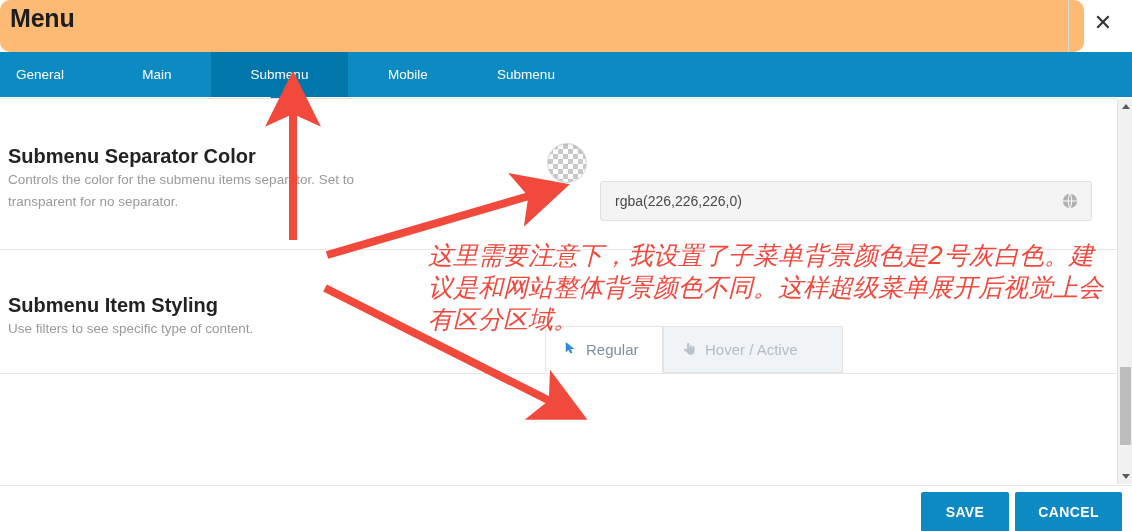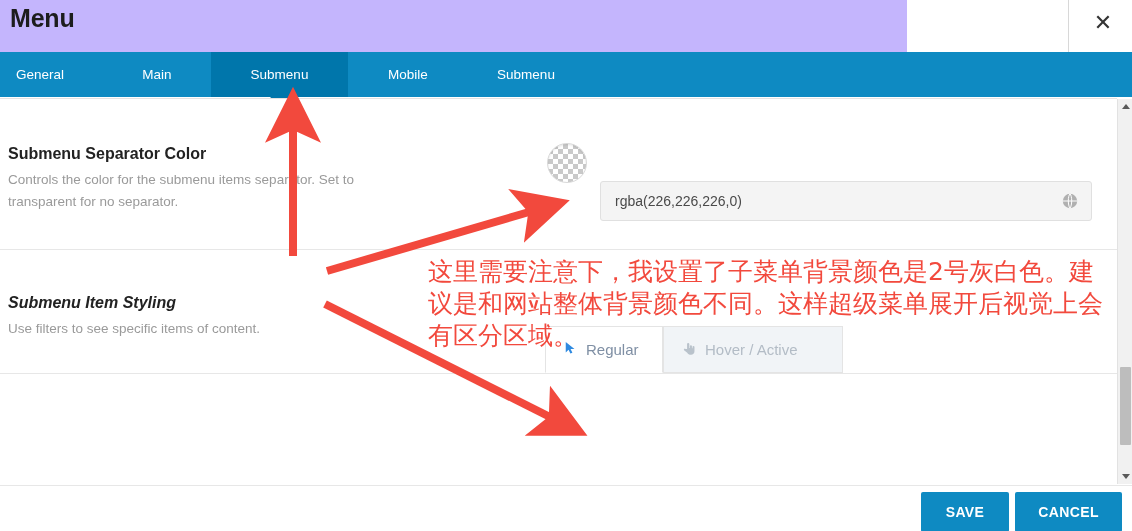--- a/index.html
+++ b/index.html
@@ -12,22 +12,23 @@
   }
   #app {
     position: relative;
     width: 1132px; height: 531px;
     background: #ffffff;
   }
 
   
   .modal-header {
     position: absolute; left: 0; top: 0;
-    width: 907px; height: 52px;
-    background: #c4b5fd;
+    width: 1084px; height: 52px;
+    background: #fdba74;
+    border-radius: 10px;
   }
   .modal-title {
     position: absolute; left: 10px; top: 4px;
     font-size: 25px; font-weight: bold; color: #1d1d1d;
     letter-spacing: -0.2px;
   }
   .header-divider {
     position: absolute; left: 1068px; top: 0;
     width: 1px; height: 52px; background: #d8d8d8;
   }
@@ -71,21 +72,21 @@
     width: 1117px; height: 385px;
     background: #ffffff;
     overflow: hidden;
   }
   .row {
     position: absolute; left: 0; width: 1117px;
     border-bottom: 1px solid #e7e7e7;
   }
   .row-label {
     position: absolute;
-    font-size: 16px; font-weight: bold; color: #222222;
+    font-size: 20px; font-weight: bold; color: #222222;
   }
   .row-desc {
     position: absolute;
     font-size: 13.5px; color: #9a9a9a; line-height: 22px;
     width: 400px;
   }
 
   
   .swatch {
     position: absolute;
@@ -193,23 +194,24 @@
     border: none; border-radius: 2px;
     font-size: 14px; font-weight: bold; letter-spacing: 0.4px;
     cursor: pointer;
     font-family: "Liberation Sans", sans-serif;
   }
   .btn-save { left: 921px; width: 88px; }
   .btn-cancel { left: 1015px; width: 107px; }
 
   
   .annot-layer {
-    position: absolute; left: 0; top: 16px;
+    position: absolute; left: 0; top: 0;
     width: 1132px; height: 415px;
     pointer-events: none;
+    font-style: italic;
   }
   .annot-text {
     position: absolute; left: 428px; top: 240px;
     width: 680px;
     font-family: "DejaVu Sans", "Liberation Sans", sans-serif;
     font-size: 25px; line-height: 32px;
     color: #f2493d;
   }
 </style>
 </head>
@@ -246,22 +248,22 @@
         <span class="field-icon-plain">
           <svg viewBox="0 0 20 20" width="18" height="18">
             <circle cx="10" cy="10" r="8" fill="#b0b0b0"></circle>
             <path d="M2 10h16M10 2c2.5 2.6 2.5 12.8 0 16M10 2C7.5 4.6 7.5 14.8 10 18" stroke="#ffffff" stroke-width="1.1" fill="none"></path>
           </svg>
         </span>
       </div>
     </div>
 
     <div class="row" style="top:151px;height:124px;">
-      <div class="row-label" style="left:8px;top:44px;font-style:italic;">Submenu Item Styling</div>
-      <div class="row-desc" style="left:8px;top:68px;">Use filters to see specific items of content.</div>
+      <div class="row-label" style="left:8px;top:44px;">Submenu Item Styling</div>
+      <div class="row-desc" style="left:8px;top:68px;">Use filters to see specific type of content.</div>
 
       <div class="subtabs" style="left:545px;top:76px;width:300px;height:47px;">
         <div class="subtab active" style="left:0px;width:118px;">
           <span>
             <svg viewBox="0 0 16 16" width="14" height="14">
               <path d="M2 1 L2 13 L5.2 10 L7.3 14.4 L9.6 13.3 L7.5 9.2 L12 9.2 Z" fill="#2f8ae0"></path>
             </svg>
           </span>
           <span>Regular</span>
         </div>

